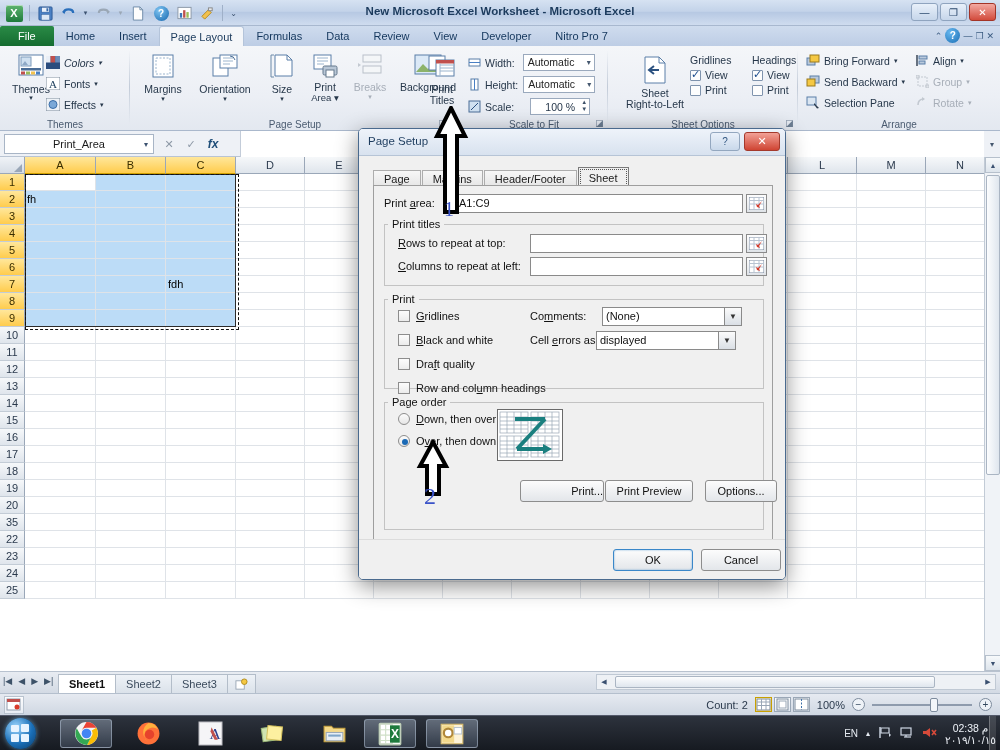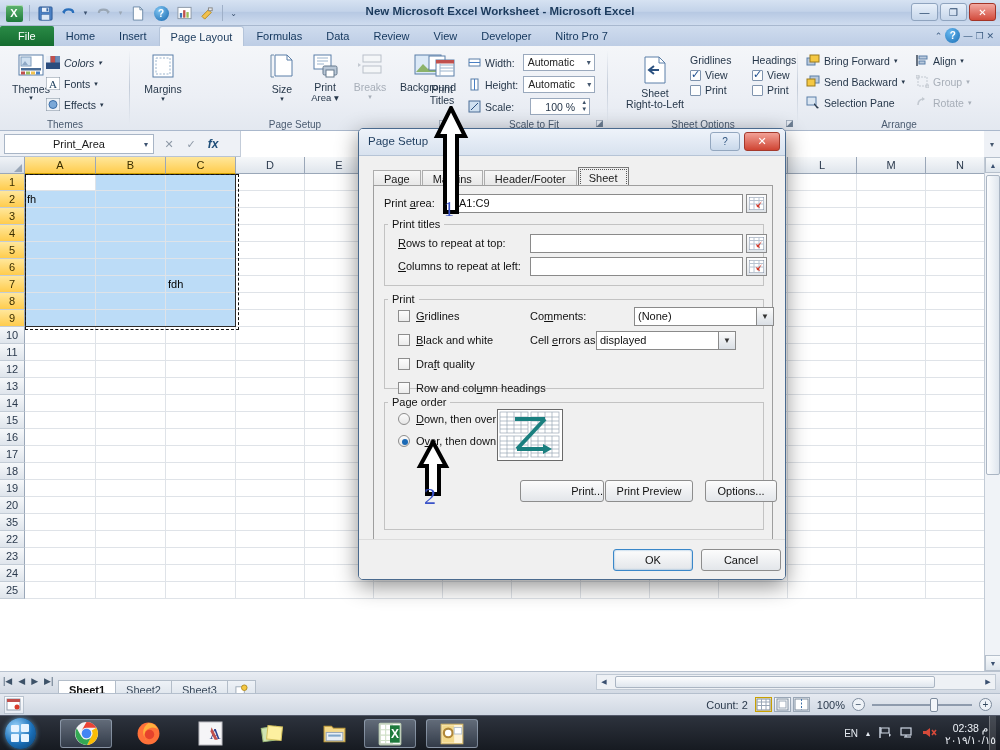--- a/index.html
+++ b/index.html
@@ -154,21 +154,21 @@
   .vscroll{ position:absolute; right:0; top:0; width:16px; height:514px; background:#f0f3f7; border-left:1px solid #c2cbd6;}
   .vs-btn{ width:16px;height:16px; background:linear-gradient(to bottom,#f7f9fb,#dde4ec);
            border:1px solid #b6c0cc; display:flex;align-items:center;justify-content:center;font-size:7px;color:#3a5070;}
   .vs-thumb{ position:absolute; left:1px; top:18px; width:14px; height:300px;
     background:linear-gradient(to right,#fcfdfe,#dfe6ee); border:1px solid #aab5c3; border-radius:2px;}
 
   
   .sheetbar{ position:absolute; left:0; top:671px; width:1000px; height:22px;
     background:linear-gradient(to bottom,#e8ecf2,#d3dae4); border-top:1px solid #b8c2cf;}
   .navbtns{ position:absolute; left:3px; top:4px; display:flex; gap:6px; color:#3d5268; font-size:9px;}
-  .stabs{ position:absolute; left:58px; top:8px; display:flex; align-items:flex-start;}
+  .stabs{ position:absolute; left:58px; top:2px; display:flex; align-items:flex-start;}
   .stab{
     height:19px; line-height:18px; padding:0 10px; font-size:11px; color:#3a4a5c;
     background:linear-gradient(to bottom,#eef2f7,#dbe2ea);
     border:1px solid #b3bdc9; border-bottom:none; margin-right:-1px;
     transform: skewX(0deg);
   }
   .stab.active{ background:#fff; color:#111; font-weight:bold;}
   .hscroll{ position:absolute; right:4px; top:2px; width:400px; height:16px;
     background:#eef1f5; border:1px solid #c0c9d4;}
   .hs-thumb{position:absolute;left:18px;top:1px;width:320px;height:12px;
@@ -401,20 +401,30 @@
       <div class="grp-div" style="left:129px"></div>
     </div>
 
     <div class="grp" style="left:130px; width:330px;">
       <div class="bigbtn" style="left:5px; top:8px; width:56px;">
         <svg width="30" height="28" viewBox="0 0 30 28">
             <rect x="5" y="1" width="20" height="22" fill="#fff" stroke="#5a7fa8"></rect>
             <rect x="8" y="4" width="14" height="16" fill="none" stroke="#9bb4cd" stroke-dasharray="2 1.5"></rect>
           </svg>
         <span class="lbl">Margins</span>
+        <span style="font-size:7px;line-height:7px">▾</span>
+      </div>
+      <div class="bigbtn" style="left:61px; top:8px; width:68px;">
+        <svg width="30" height="28" viewBox="0 0 30 28">
+            <rect x="3" y="4" width="15" height="18" fill="#fff" stroke="#5a7fa8"></rect>
+            <rect x="10" y="1" width="17" height="13" fill="#fff" stroke="#5a7fa8"></rect>
+            <path d="M13 4 h10 M13 7 h10 M13 10 h7" stroke="#9bb4cd"></path>
+            <path d="M20 2 q4 0 5 4" stroke="#4a6d96" fill="none"></path>
+          </svg>
+        <span class="lbl">Orientation</span>
         <span style="font-size:7px;line-height:7px">▾</span>
       </div>
       <div class="bigbtn" style="left:131px; top:8px; width:42px;">
         <svg width="30" height="28" viewBox="0 0 30 28">
             <path d="M8 1 h12 l5 5 v16 h-17 z" fill="#fff" stroke="#5a7fa8"></path>
             <path d="M20 1 v5 h5" fill="none" stroke="#5a7fa8"></path>
             <path d="M4 1 v22 M4 1 h3 M4 23 h3" stroke="#6d8aa8" fill="none"></path>
           </svg>
         <span class="lbl">Size</span>
         <span style="font-size:7px;line-height:7px">▾</span>
@@ -1136,21 +1146,21 @@
       <div class="cb" style="left:24px; top:124px;"></div>
       <div class="dl-label" style="left:42px; top:124px;"><u>G</u>ridlines</div>
       <div class="cb" style="left:24px; top:148px;"></div>
       <div class="dl-label" style="left:42px; top:148px;"><u>B</u>lack and white</div>
       <div class="cb" style="left:24px; top:172px;"></div>
       <div class="dl-label" style="left:42px; top:172px;">Dra<u>f</u>t quality</div>
       <div class="cb" style="left:24px; top:196px;"></div>
       <div class="dl-label" style="left:42px; top:196px;">Row and col<u>u</u>mn headings</div>
 
       <div class="dl-label" style="left:156px; top:124px;">Co<u>m</u>ments:</div>
-      <div class="dcombo" style="left:228px; top:121px; width:140px;margin-left:32px;">
+      <div class="dcombo" style="left:228px; top:121px; width:140px;">
         <span>(None)</span>
         <span class="arr">▼</span>
       </div>
       <div class="dl-label" style="left:156px; top:148px;">Cell <u>e</u>rrors as:</div>
       <div class="dcombo" style="left:222px; top:145px; width:140px;">
         <span>displayed</span>
         <span class="arr">▼</span>
       </div>
 
       <div class="grpbox" style="left:10px; top:216px; width:380px; height:128px;"></div>

